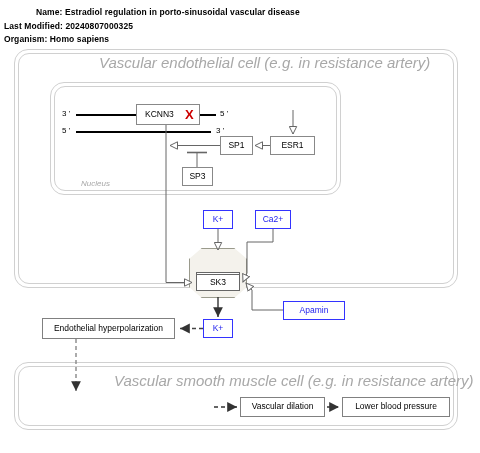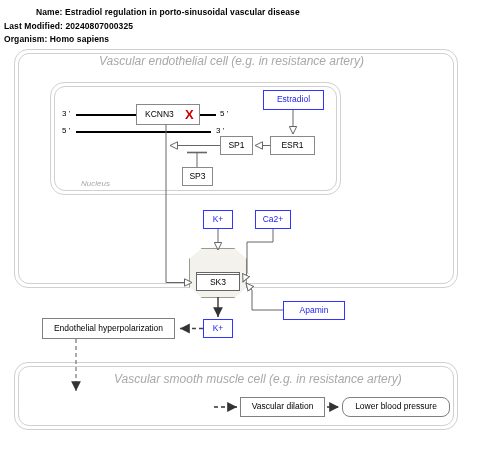--- a/index.html
+++ b/index.html
@@ -45,21 +45,21 @@
   }
   .compartment::before {
     content: "";
     position: absolute;
     left: 3px; top: 3px; right: 3px; bottom: 3px;
     border: 1px solid #d0d0d0;
     border-radius: 11px;
   }
   .comp-label {
     position: absolute;
-    font-size: 12px;
+    font-size: 15px;
     font-style: italic;
     color: #a8a8a8;
     white-space: nowrap;
   }
   .nucleus-label {
     position: absolute;
     font-size: 8px;
     font-style: italic;
     color: #a8a8a8;
     white-space: nowrap;
@@ -153,23 +153,20 @@
   <div class="tick" style="left:62px; top:109px;">3 '</div>
   <div class="tick" style="left:220px; top:109px;">5 '</div>
   <div class="tick" style="left:62px; top:126px;">5 '</div>
   <div class="tick" style="left:216px; top:126px;">3 '</div>
 
   <div class="node protein" style="left:136px; top:104px; width:64px; height:21px; justify-content:flex-start; padding-left:8px;">
     <span>KCNN3</span>
   </div>
   <div class="xmark" style="left:185px; top:107px;">X</div>
 
-  <div class="node metabolite" style="left:263px; top:90px; width:61px; height:20px;">
-    <span>Estradiol</span>
-  </div>
 
   <div class="node protein" style="left:270px; top:136px; width:45px; height:19px;">
     <span>ESR1</span>
   </div>
 
   <div class="node protein" style="left:220px; top:136px; width:33px; height:19px;">
     <span>SP1</span>
   </div>
 
   <div class="node protein" style="left:182px; top:167px; width:31px; height:19px;">
@@ -205,21 +202,21 @@
   </div>
 
   <div class="compartment" style="left:14px; top:362px; width:444px; height:68px;"></div>
   <div class="comp-label" style="left:114px; top:372px;text-align:center;">Vascular smooth muscle cell (e.g. in resistance artery)</div>
 
 
   <div class="node label-node" style="left:240px; top:397px; width:85px; height:20px;">
     <span>Vascular dilation</span>
   </div>
 
-  <div class="node label-node" style="left:342px; top:397px; width:108px; height:20px;border-radius:8px;">
+  <div class="node label-node" style="left:342px; top:397px; width:108px; height:20px;">
     <span>Lower blood pressure</span>
   </div>
 
   <svg class="ovl" viewBox="0 0 480 453">
     <defs>
       <marker id="openArrow" markerWidth="9" markerHeight="9" refX="8" refY="4.5" orient="auto">
         <path d="M0.5,0.8 L8,4.5 L0.5,8.2 Z" fill="#ffffff" stroke="#666666" stroke-width="1"></path>
       </marker>
       <marker id="openArrowL" markerWidth="9" markerHeight="9" refX="8" refY="4.5" orient="auto">
         <path d="M0.5,0.8 L8,4.5 L0.5,8.2 Z" fill="#ffffff" stroke="#666666" stroke-width="1"></path>

